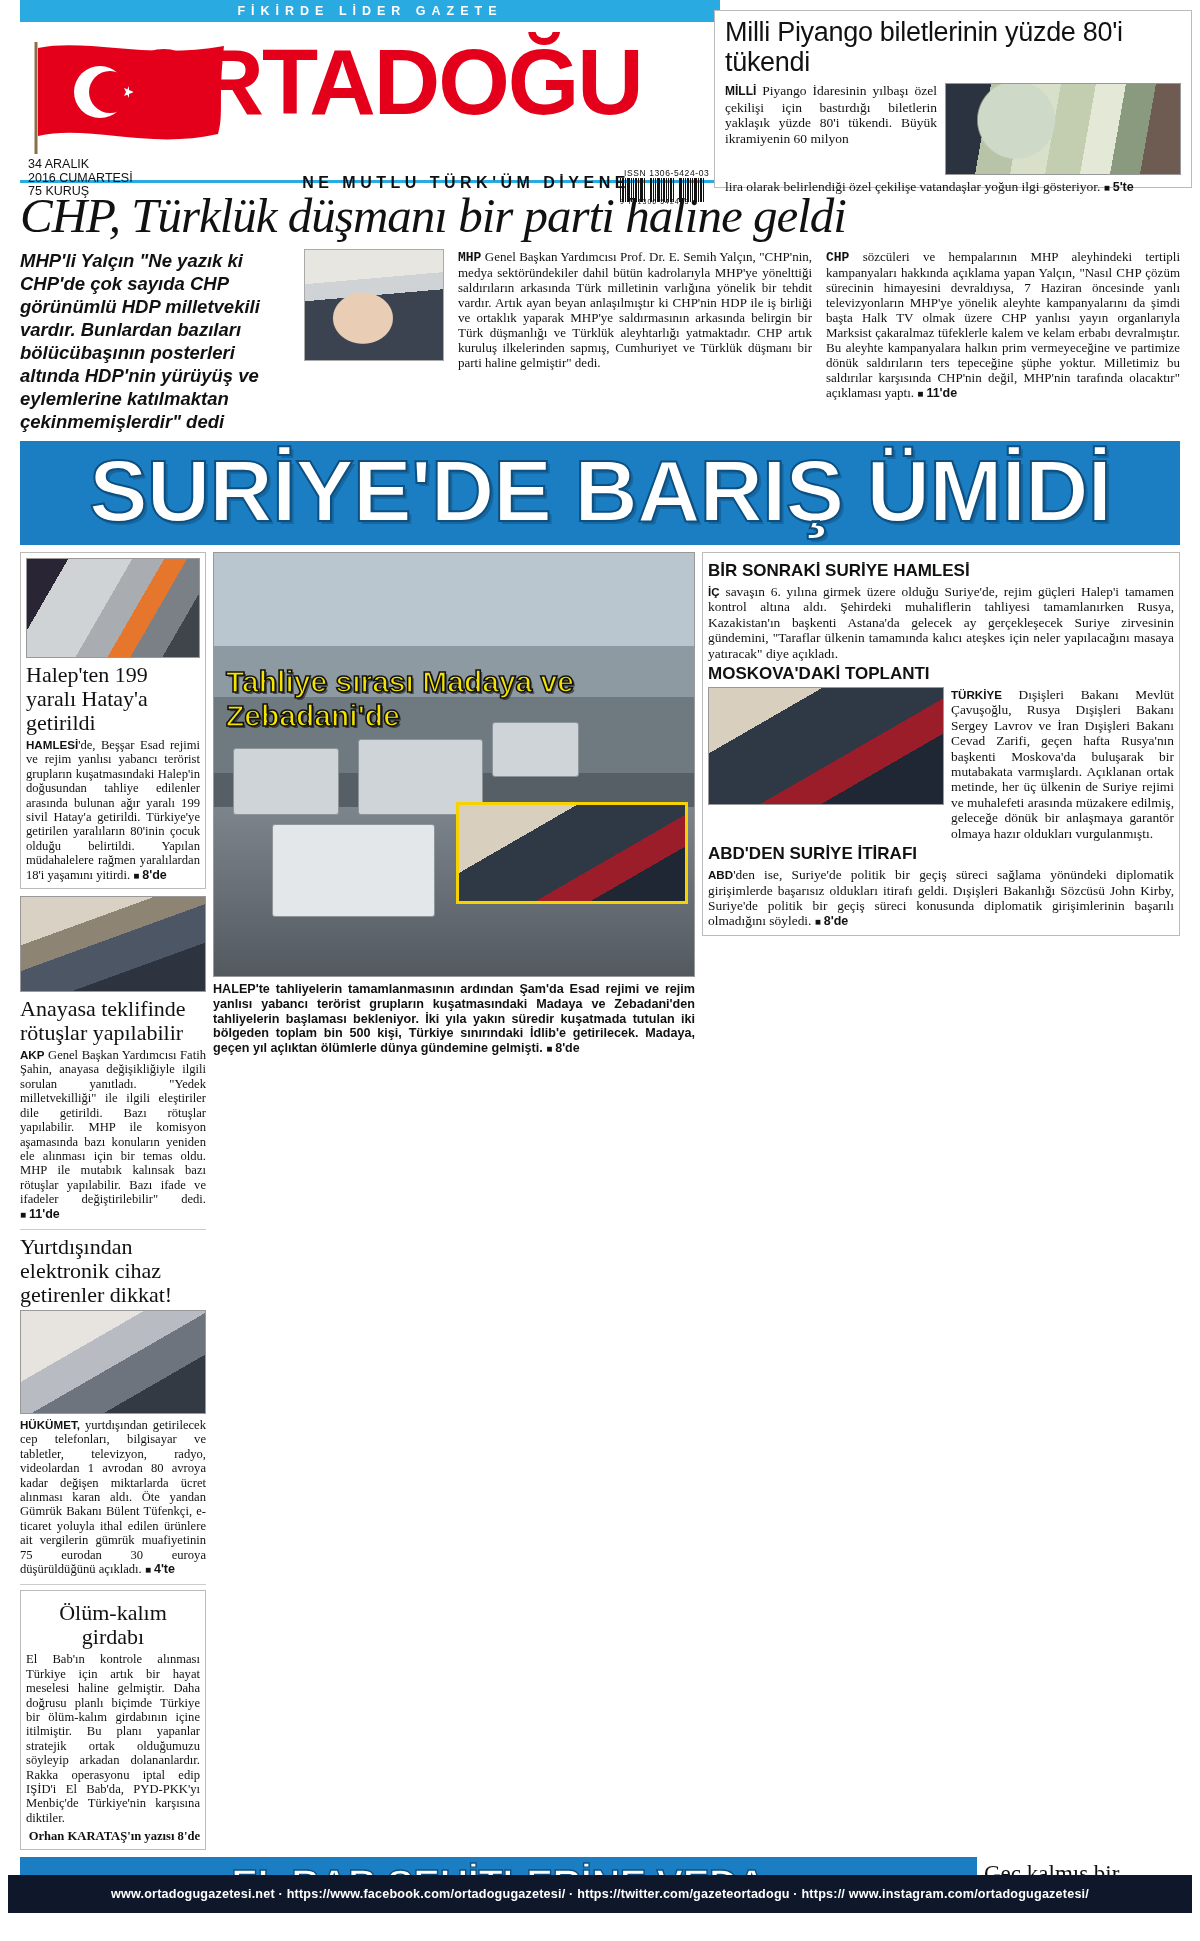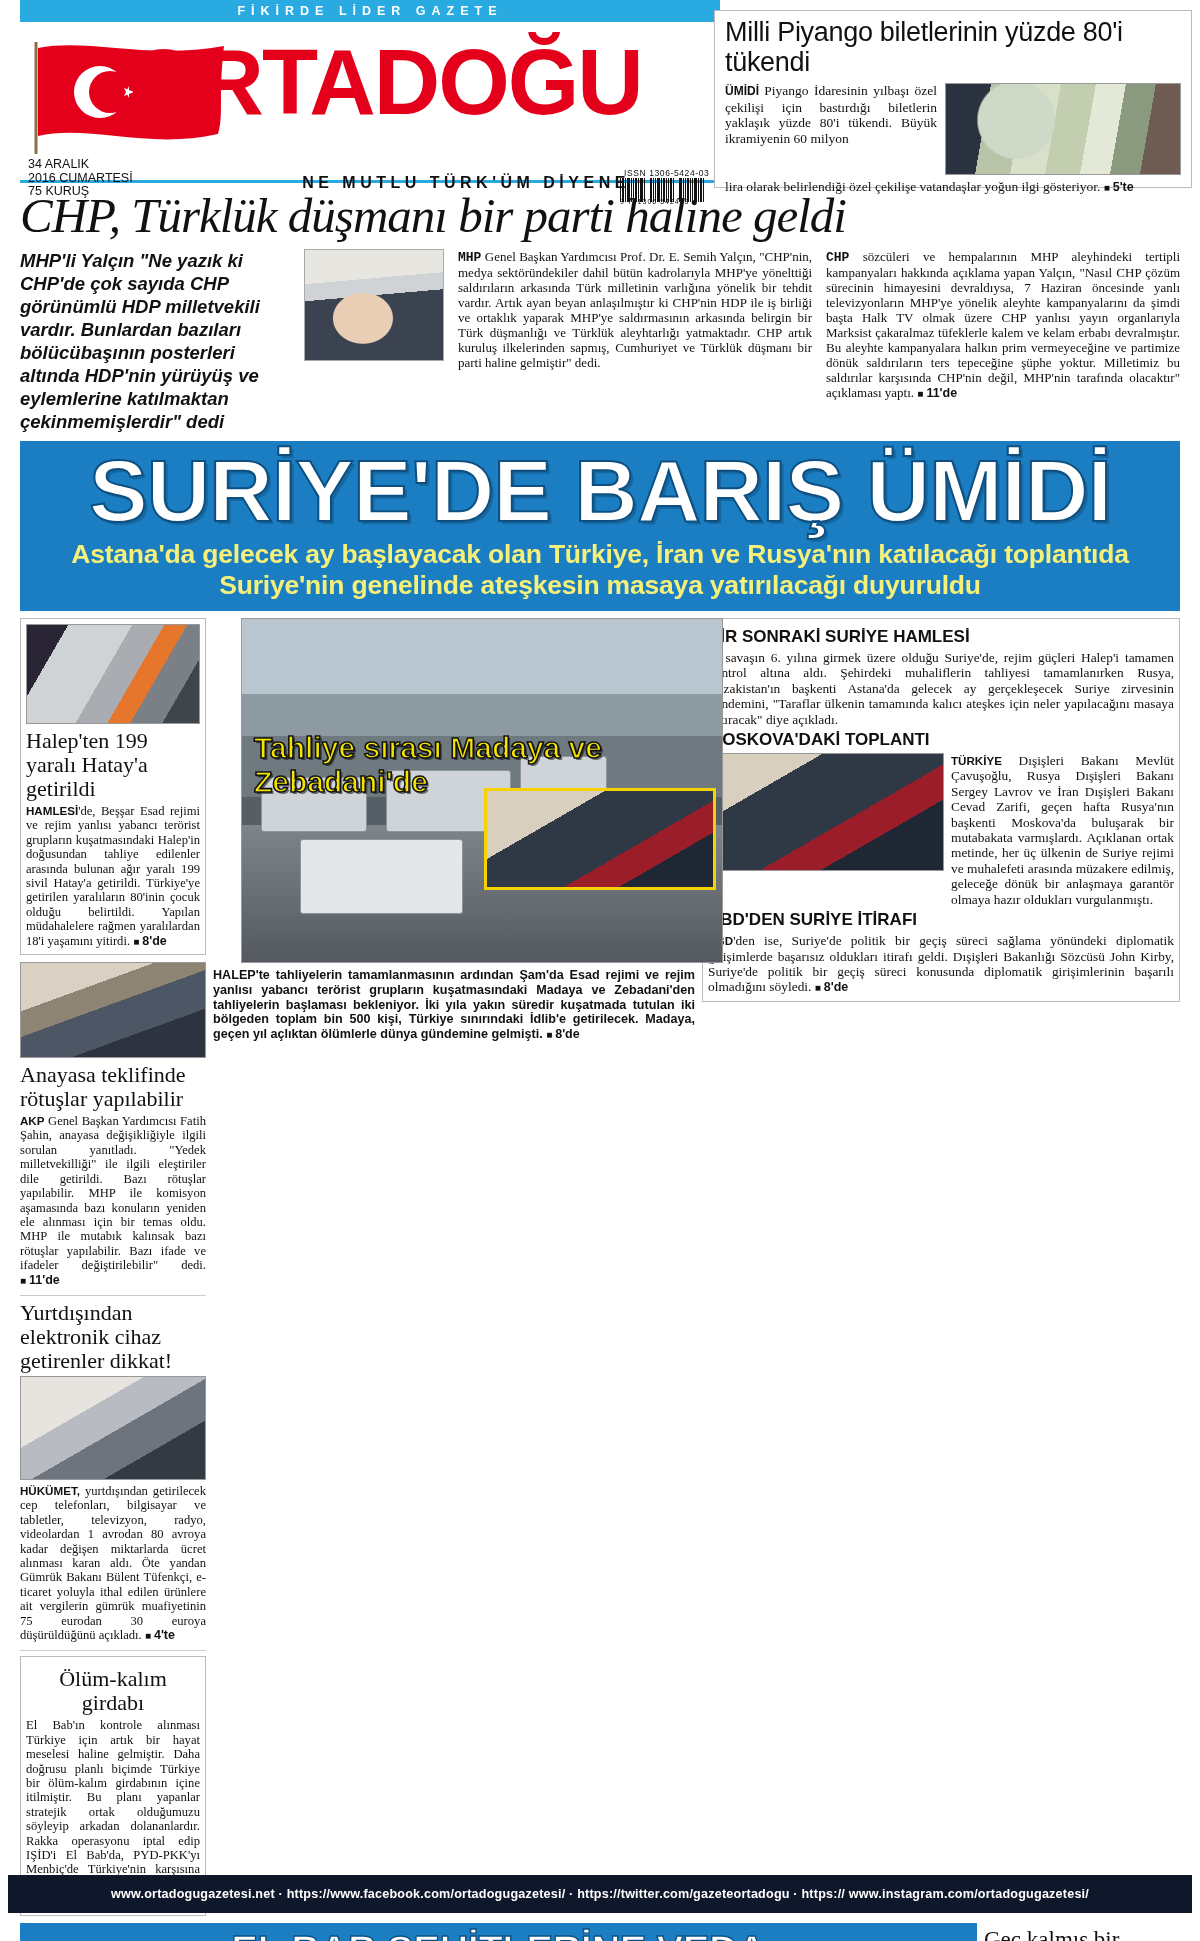--- a/index.html
+++ b/index.html
@@ -145,25 +145,24 @@
   h4.st {
     font-family:"Liberation Serif", serif; font-weight:400;
     font-size:22px; line-height:24px; margin:5px 0 3px; color:#111;
   }
   p.bt { font-size:12.6px; line-height:14.4px; text-align:justify; }
   p.bt b { font-family:"Liberation Sans", sans-serif; font-size:11.6px; }
   .sep { border-top:1px solid #ccc; margin:7px 0 5px; }
 
   
   .bigphoto {
-    position:relative; width:100%; height:345px; border:1px solid #999;
+    position:relative; width:100%; height:425px; border:1px solid #999;
     background:
       linear-gradient(180deg,#b9c6cf 0 22%, #8e9aa2 22% 34%, #6f7a80 34% 52%, #565f66 52% 72%, #3d444a 72% 100%);
     overflow:hidden;
-    margin-left:28px;
   }
   .bigphoto .road {
     position:absolute; left:0; right:0; bottom:0; height:40%;
     background:linear-gradient(180deg,#7d858c 0%, #53595f 100%);
   }
   .bigphoto .veh {
     position:absolute; background:#cfd4d8; border:1px solid #8d949a; border-radius:3px;
   }
   .inset {
     position:absolute; right:6px; bottom:72px; width:232px; height:102px;
@@ -253,21 +252,21 @@
       <i class="w"></i><i></i><i></i><i class="x"></i><i></i><i class="w"></i><i></i><i></i><i class="w"></i><i></i>
       <i class="x"></i><i></i><i></i><i class="w"></i><i></i><i></i><i class="x"></i><i></i><i class="w"></i><i></i>
     </div>
     <div class="barcode-num">9 771306 542403</div>
   </div>
 
   <div class="piyango">
     <h2>Milli Piyango biletlerinin yüzde 80'i tükendi</h2>
     <div class="body">
       <div class="col">
-        <b>ÜMİDİ</b><span> Piyango İdaresinin yılbaşı özel çekilişi için bastırdığı biletlerin yaklaşık yüzde 80'i tükendi. Büyük ikramiyenin 60 milyon</span>
+        <b>MİLLİ</b><span> Piyango İdaresinin yılbaşı özel çekilişi için bastırdığı biletlerin yaklaşık yüzde 80'i tükendi. Büyük ikramiyenin 60 milyon</span>
       </div>
       <div class="photo"></div>
     </div>
     <div class="tail">
       <span>lira olarak belirlendiği özel çekilişe vatandaşlar yoğun ilgi gösteriyor.</span>
       <span class="pagref">5'te</span>
     </div>
   </div>
 
   <div class="rule-blue"></div>
@@ -282,21 +281,20 @@
       </div>
       <div class="chp-col">
         <b>CHP</b><span> sözcüleri ve hempalarının MHP aleyhindeki tertipli kampanyaları hakkında açıklama yapan Yalçın, "Nasıl CHP çözüm sürecinin himayesini devraldıysa, 7 Haziran öncesinde yanlı televizyonların MHP'ye yönelik aleyhte kampanyalarını da şimdi başta Halk TV olmak üzere CHP yanlısı yayın organlarıyla Marksist çakaralmaz tüfeklerle kalem ve kelam erbabı devralmıştır. Bu aleyhte kampanyalara halkın prim vermeyeceğine ve partimize dönük saldırıların ters tepeceğine şüphe yoktur. Milletimiz bu saldırılar karşısında CHP'nin değil, MHP'nin tarafında olacaktır" açıklaması yaptı.</span>
         <span class="pagref">11'de</span>
       </div>
     </div>
   </div>
 
   <div class="banner">
     <h1>SURİYE'DE BARIŞ ÜMİDİ</h1>
-    <h3>Astana'da gelecek ay başlayacak olan Türkiye, İran ve Rusya'nın katılacağı toplantıda Suriye'nin genelinde ateşkesin masaya yatırılacağı duyuruldu</h3>
   </div>
 
   <div class="mid">
 
     <div class="col-left">
       <div class="boxed">
         <div class="ph ph-amb"></div>
         <h4 class="st">Halep'ten 199 yaralı Hatay'a getirildi</h4>
         <p class="bt">
           <b>HAMLESİ</b><span>'de, Beşşar Esad rejimi ve rejim yanlısı yabancı terörist grupların kuşatmasındaki Halep'in doğusundan tahliye edilenler arasında bulunan ağır yaralı 199 sivil Hatay'a getirildi. Türkiye'ye getirilen yaralıların 80'inin çocuk olduğu belirtildi. Yapılan müdahalelere rağmen yaralılardan 18'i yaşamını yitirdi.</span>

